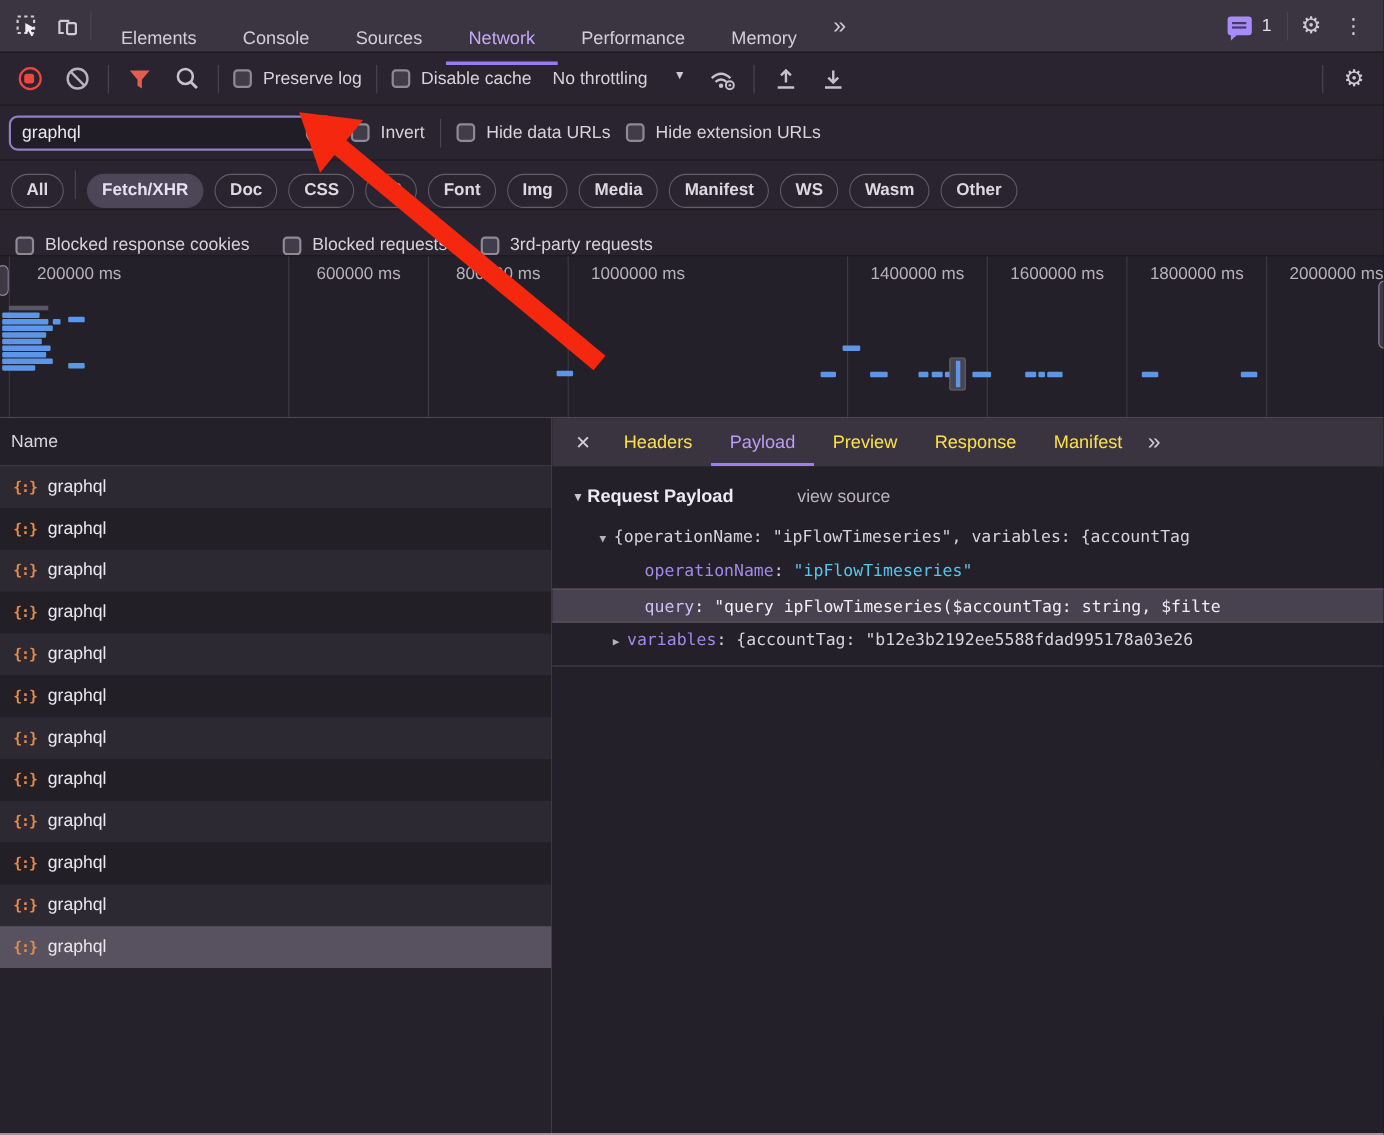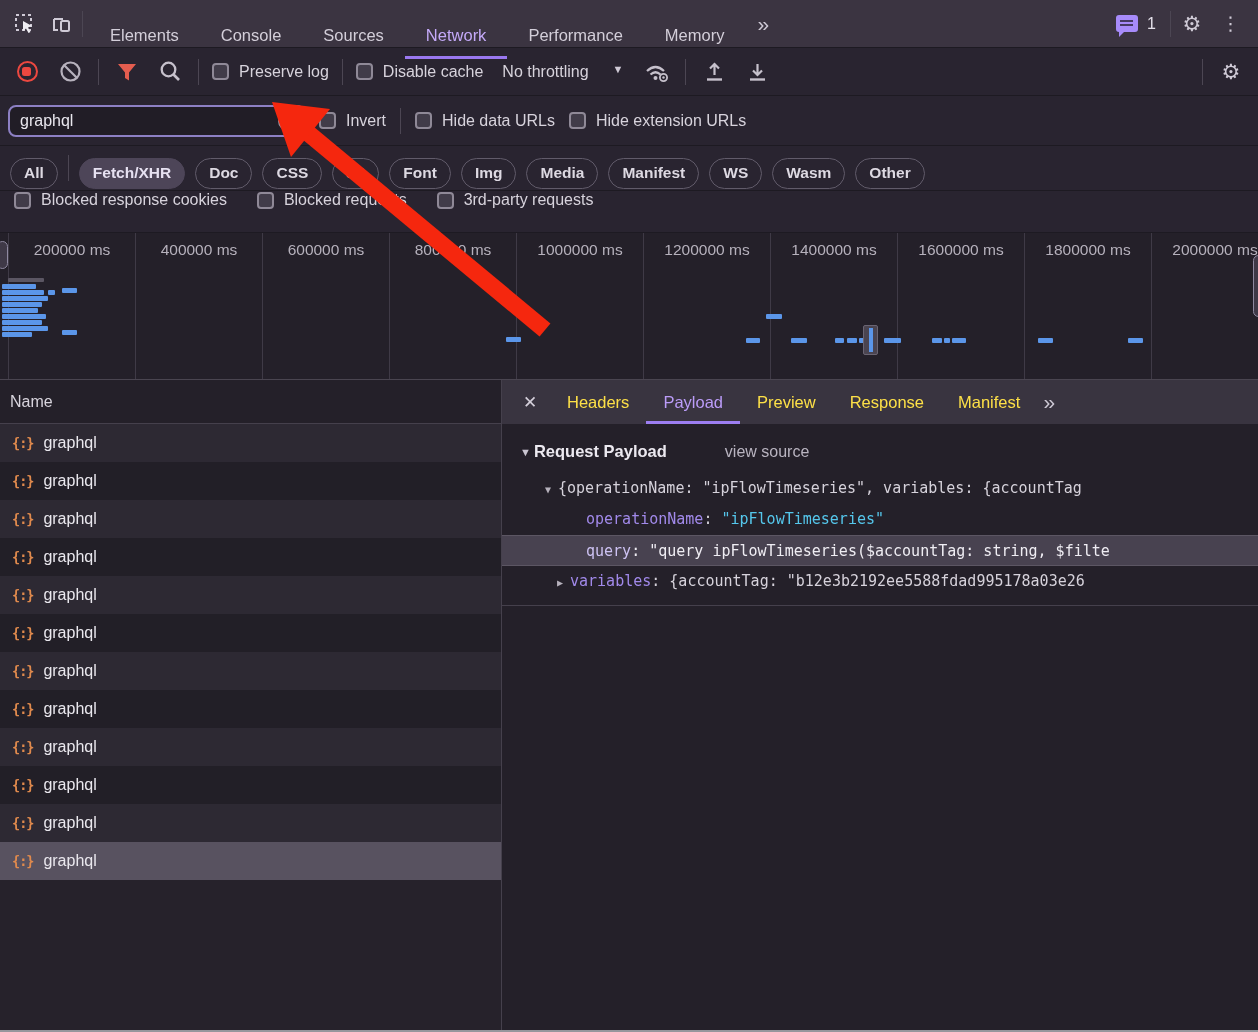--- a/index.html
+++ b/index.html
@@ -43,21 +43,21 @@
   .fwrap{ position:relative; width:297px; }
   .finput{ width:297px; height:32px; background:#211d26; border:2px solid #8d80c4; border-radius:8px; color:#e9e7ee; font-size:16px; font-family:"Liberation Sans",sans-serif; padding:0 32px 0 10px; outline:none; }
   .fclear{ position:absolute; right:7px; top:6px; width:20px; height:20px; border:2px solid #9a95a2; border-radius:50%; color:#b5b0bc; font-size:11px; display:flex; align-items:center; justify-content:center; cursor:pointer; }
 
   
   .chiprow{ display:flex; align-items:center; height:45px; background:#292430; border-top:1px solid #1d1a22; padding:0 10px; gap:10px; }
   .chip{ height:31px; line-height:28px; padding:0 13px; border:1.5px solid #615b6a; border-radius:16px; font-size:15.5px; font-weight:600; color:#ddd9e2; cursor:pointer; white-space:nowrap;margin-top:10px; }
   .chip.sel{ background:#4d4558; border-color:#4d4558; color:#e6e1f1; }
 
   
-  .blockedrow{ display:flex; align-items:flex-start; height:42px; background:#292430; border-top:1px solid #1d1a22; padding:0 14px; gap:30px; }
+  .blockedrow{ display:flex; align-items:flex-end; height:42px; background:#292430; border-top:1px solid #1d1a22; padding:0 14px; gap:30px; }
 
   
   .overview{ position:relative; height:148px; background:#242029; border-top:1px solid #1d1a22; border-bottom:1px solid #4a4550; overflow:hidden; }
   .ov-col{ position:absolute; top:0; bottom:0; width:127px; border-left:1px solid #3f3a46; }
   .ov-lab{ position:absolute; top:8px; width:100%; text-align:center; font-size:15.5px; color:#b6b1bc; white-space:nowrap; }
   .bar{ position:absolute; height:5px; background:#5b96e9; border-radius:1px; }
   .bar.grey{ background:#5b5663; }
   .marker{ position:absolute; background:#4a4450; border:1px solid #6a6472; border-radius:2px; }
   .marker::after{ content:""; position:absolute; left:50%; top:2px; bottom:2px; width:4px; margin-left:-2px; background:#5b96e9; }
   .ov-handle{ position:absolute; width:11px; border:1.5px solid #8f89a0; background:#3f3947; border-radius:6px; }
@@ -245,34 +245,28 @@
         <span class="cklabel">3rd-party requests</span>
       </div>
     </div>
 
   <div class="overview" id="overview">
     <div class="ov-handle" style="left:-3px; top:8px; height:28px;"></div>
     <div class="ov-handle" style="right:-6px; top:22px; height:62px;"></div>
   <div class="ov-col" style="left: 8px;">
         <div class="ov-lab">200000 ms</div>
       </div>
-      <div class="ov-col" style="left: 135px;">
-        <div class="ov-lab">400000 ms</div>
-      </div>
       <div class="ov-col" style="left: 262px;">
         <div class="ov-lab">600000 ms</div>
       </div>
       <div class="ov-col" style="left: 389px;">
         <div class="ov-lab">800000 ms</div>
       </div>
       <div class="ov-col" style="left: 516px;">
         <div class="ov-lab">1000000 ms</div>
-      </div>
-      <div class="ov-col" style="left: 643px;">
-        <div class="ov-lab">1200000 ms</div>
       </div>
       <div class="ov-col" style="left: 770px;">
         <div class="ov-lab">1400000 ms</div>
       </div>
       <div class="ov-col" style="left: 897px;">
         <div class="ov-lab">1600000 ms</div>
       </div>
       <div class="ov-col" style="left: 1024px;">
         <div class="ov-lab">1800000 ms</div>
       </div>

